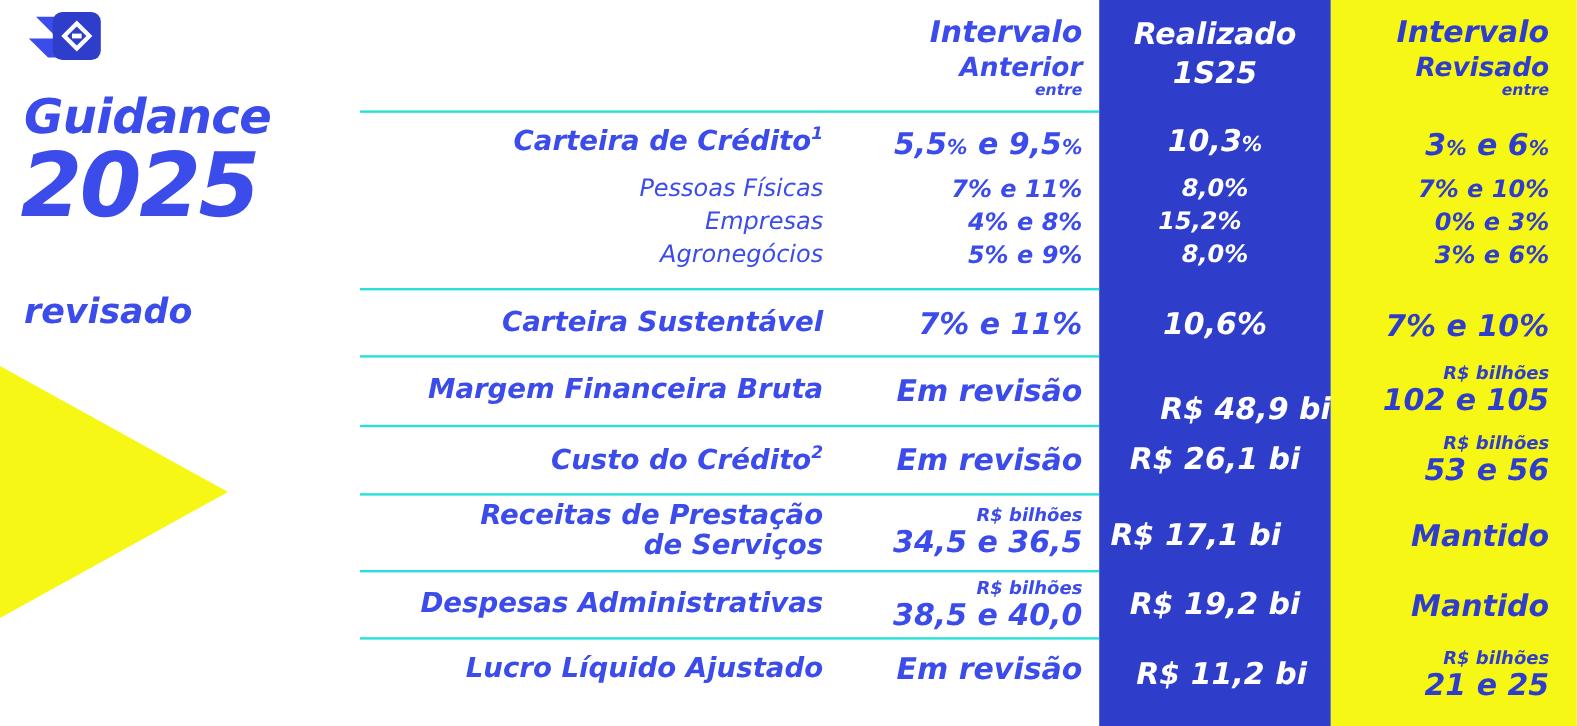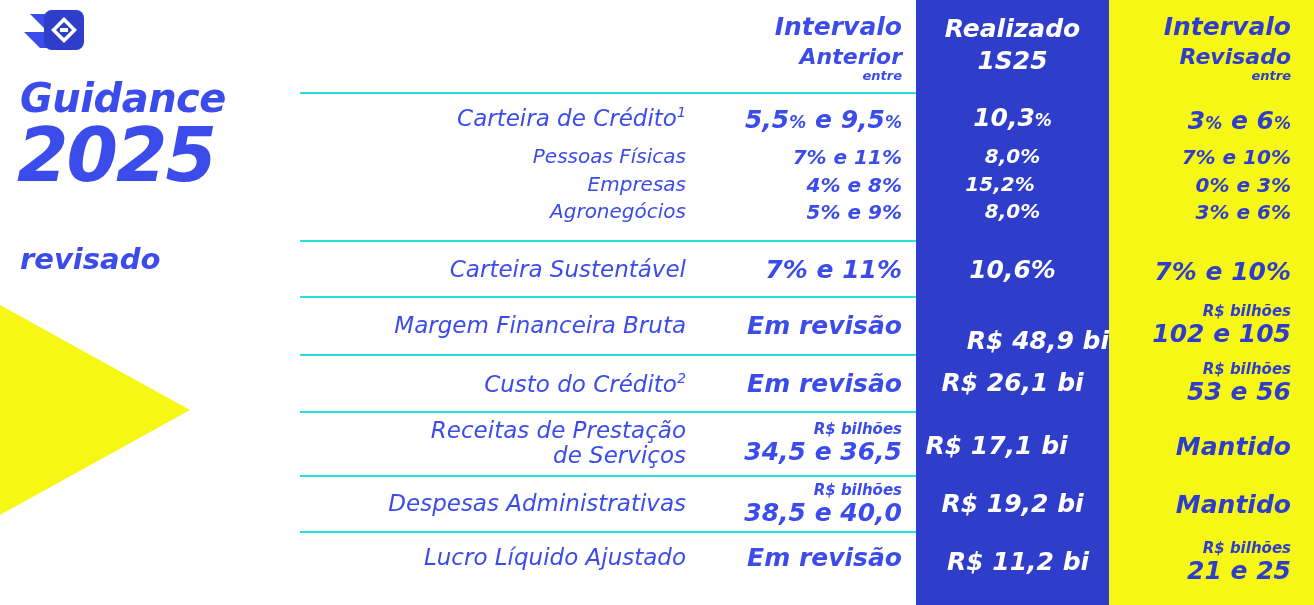--- a/index.html
+++ b/index.html
@@ -138,21 +138,21 @@
   }
   .hdr-tiny {
     font-size: 13px;
     font-weight: bold;
     font-style: italic;
     line-height: 1.2;
   }
 
   .main-label {
     font-size: 23px;
-    font-weight: normal;
+    font-weight: bold;
     font-style: italic;
   }
   .sub-label {
     font-size: 20px;
     font-style: italic;
     font-weight: normal;
   }
   .val-big {
     font-size: 25px;
     font-weight: bold;

